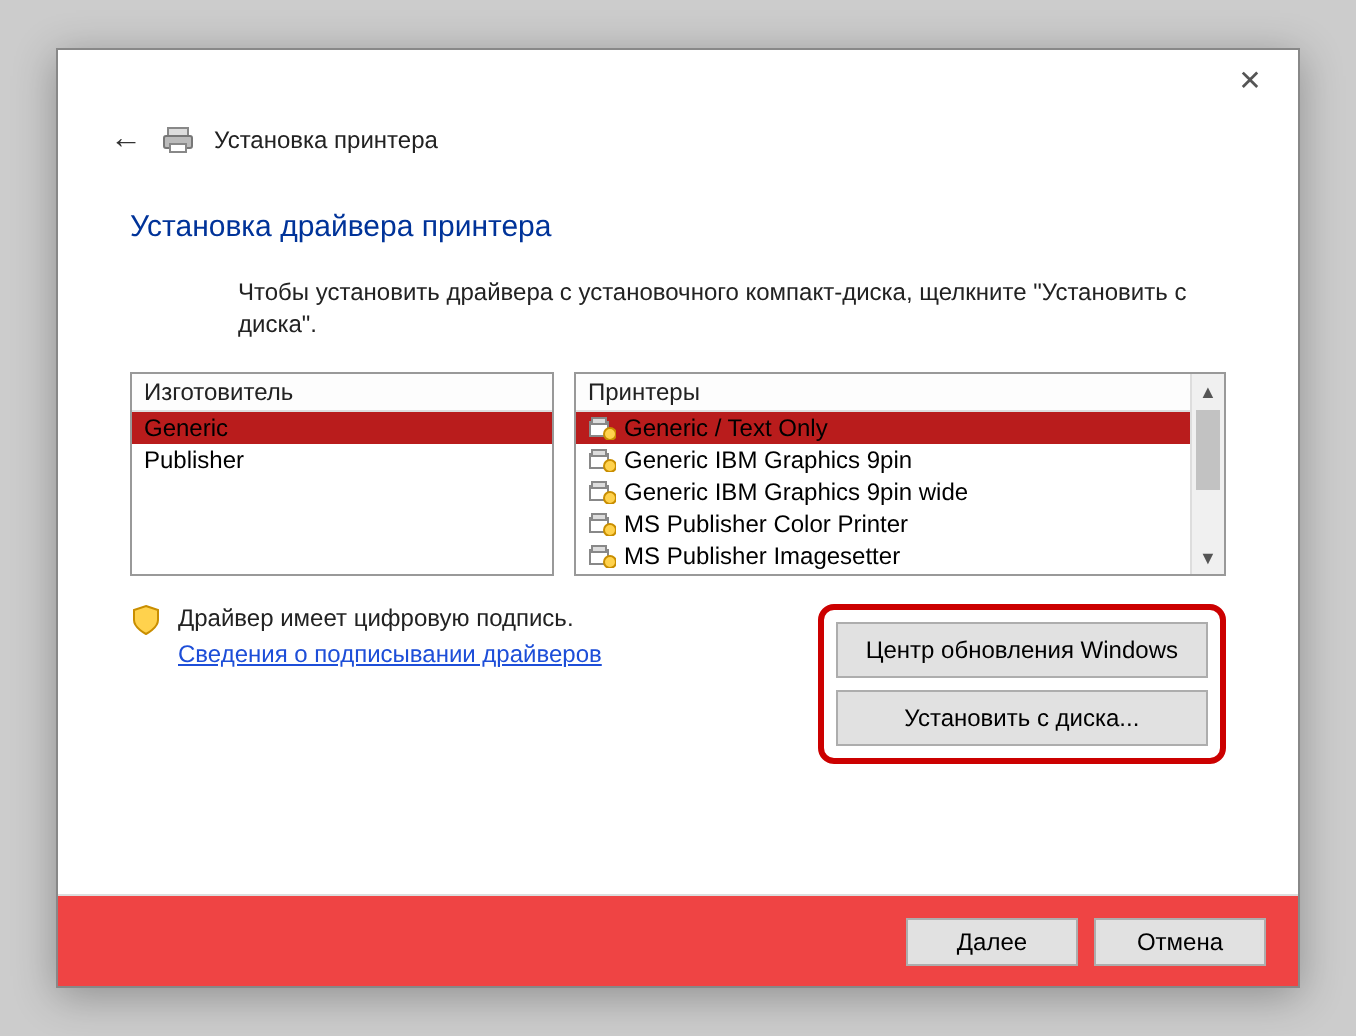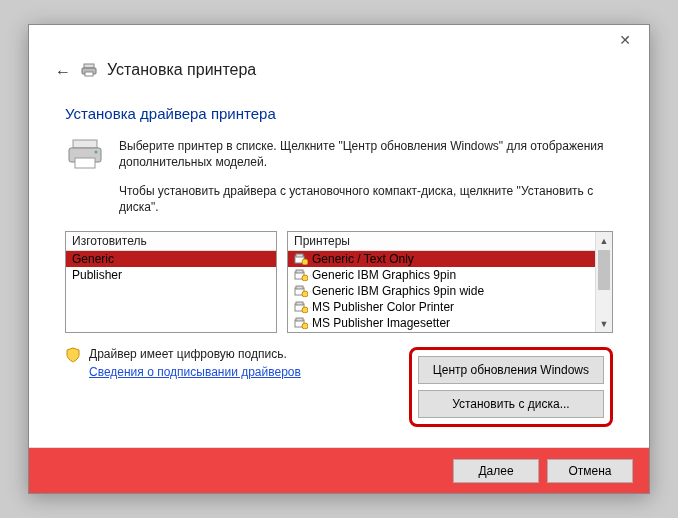--- a/index.html
+++ b/index.html
@@ -3,21 +3,21 @@
   <meta charset="utf-8">
   <style>
     * { box-sizing: border-box; margin: 0; padding: 0; }
     body { width: 678px; height: 518px; background: #ccc; font-family: 'Segoe UI', Tahoma, sans-serif; font-size: 12px; position: relative; }
     .window { position: absolute; left: 28px; top: 24px; width: 622px; height: 470px; background: #fff; border: 1px solid #888; box-shadow: 0 4px 20px rgba(0,0,0,0.3); }
     .titlebar { height: 30px; display: flex; justify-content: flex-end; align-items: center; padding-right: 4px; }
     .close-x { width: 40px; height: 26px; display: flex; align-items: center; justify-content: center; color: #555; font-size: 14px; cursor: pointer; }
     .header-row { display: flex; align-items: center; gap: 10px; padding: 6px 26px 8px 26px; }
     .back-arrow { font-size: 16px; color: #333; cursor: pointer; }
     .printer-hdr-icon { width: 16px; height: 14px; display:inline-block; }
-    .page-title { font-size: 16px; color: #222; }
+    .page-title { font-size: 12px; color: #222; }
     .content { padding: 4px 36px 0 36px; }
     .heading { color: #003399; font-size: 15px; font-weight: 400; margin: 14px 0 16px; }
     .desc-row { display: flex; gap: 14px; margin-bottom: 10px; }
     .printer-lg-icon svg { width: 40px; height: 32px; }
     .desc-text { flex: 1; color: #222; line-height: 1.35; font-size: 12px; }
     .desc2 { margin-left: 54px; margin-bottom: 16px; color:#222; line-height:1.35; }
     .lists-row { display: flex; gap: 10px; height: 102px; }
     .listbox { border: 1px solid #999; background: #fff; position: relative; overflow:hidden; }
     .mfr-box { width: 212px; }
     .prn-box { flex: 1; }
@@ -56,31 +56,20 @@
           <rect x="1" y="5" width="14" height="6" rx="1" fill="#bbb" stroke="#777"></rect>
           <rect x="4" y="9" width="8" height="4" fill="#fff" stroke="#888"></rect>
         </svg>
     </span>
     <span class="page-title">Установка принтера</span>
   </div>
 
   <div class="content">
     <div class="heading">Установка драйвера принтера</div>
 
-    <div class="desc-row">
-      <span class="printer-lg-icon">
-        <svg viewBox="0 0 40 32">
-            <rect x="8" y="2" width="24" height="8" fill="#e8e8e8" stroke="#999"></rect>
-            <rect x="4" y="10" width="32" height="14" rx="2" fill="#ccc" stroke="#888"></rect>
-            <circle cx="31" cy="14" r="1.5" fill="#6a6"></circle>
-            <rect x="10" y="20" width="20" height="10" fill="#fff" stroke="#999"></rect>
-          </svg>
-      </span>
-      <div class="desc-text">Выберите принтер в списке. Щелкните "Центр обновления Windows" для отображения дополнительных моделей.</div>
-    </div>
     <div class="desc-text desc2">Чтобы установить драйвера с установочного компакт-диска, щелкните "Установить с диска".</div>
 
     <div class="lists-row">
       <div class="listbox mfr-box">
         <div class="list-hdr cut">Изготовитель</div>
         <div class="list-body" id="mfr-body">
             <div class="list-item selected">Generic</div>
             <div class="list-item">Publisher</div>
           </div>
       </div>

